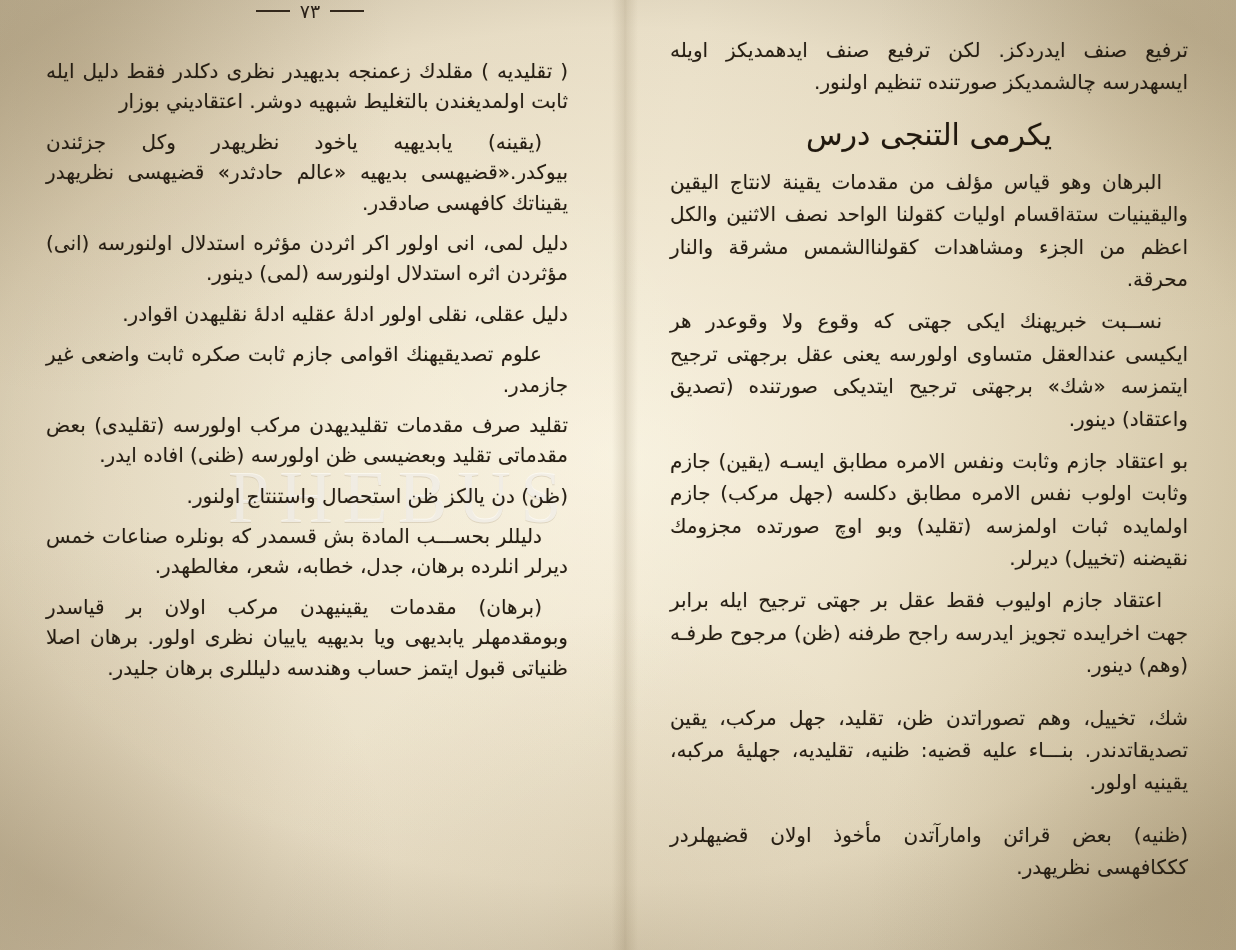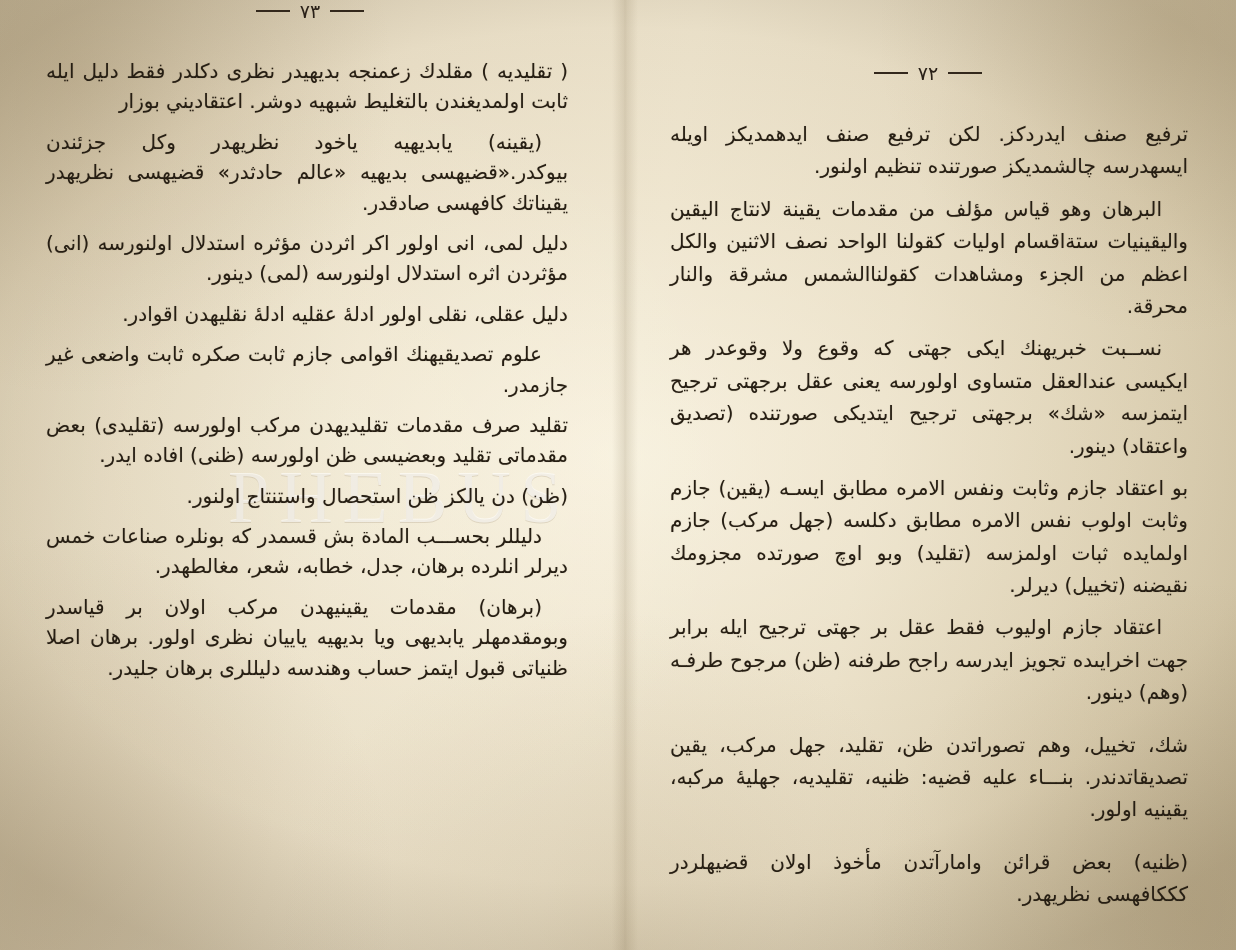--- a/index.html
+++ b/index.html
@@ -120,25 +120,23 @@
 </style>
 </head>
 <body>
 
 <div id="page">
   <div id="paper"></div>
   <div id="gutter"></div>
   <div id="watermark">PHEBUS</div>
 
   <div class="page-col" id="col-right">
-    <div class="folio">
-      <span class="dash"></span><span>٧٢</span><span class="dash"></span>
-    </div>
     <div class="body">
       <p class="ar">ترفيع صنف ايدردكز. لكن ترفيع صنف ايدهمديكز اويله ايسهدرسه چالشمديكز صورتنده تنظيم اولنور.</p>
+      <h2 class="chapter">يكرمى التنجى درس</h2>
       <p class="ar indent">البرهان وهو قياس مؤلف من مقدمات يقينة لانتاج اليقين واليقينيات ستةاقسام اوليات كقولنا الواحد نصف الاثنين والكل اعظم من الجزء ومشاهدات كقولناالشمس مشرقة والنار محرقة.</p>
       <p class="ar indent">نســبت خبريهنك ايكى جهتى كه وقوع ولا وقوعدر هر ايكيسى عندالعقل متساوى اولورسه يعنى عقل برجهتى ترجيح ايتمزسه «شك» برجهتى ترجيح ايتديكى صورتنده (تصديق واعتقاد) دينور.</p>
       <p class="ar">بو اعتقاد جازم وثابت ونفس الامره مطابق ايسـه (يقين) جازم وثابت اولوب نفس الامره مطابق دكلسه (جهل مركب) جازم اولمايده ثبات اولمزسه (تقليد) وبو اوچ صورتده مجزومك نقيضنه (تخييل) ديرلر.</p>
       <p class="ar indent">اعتقاد جازم اوليوب فقط عقل بر جهتى ترجيح ايله برابر جهت اخرايىده تجويز ايدرسه راجح طرفنه (ظن) مرجوح طرفـه (وهم) دينور.</p>
       <div class="gap"></div>
       <p class="ar">شك، تخييل، وهم تصوراتدن ظن، تقليد، جهل مركب، يقين تصديقاتدندر. بنـــاء عليه قضيه: ظنيه، تقليديه، جهليهٔ مركبه، يقينيه اولور.</p>
       <div class="gap"></div>
       <p class="ar">(ظنيه) بعض قرائن وامارآتدن مأخوذ اولان قضيهلردر كككافهسى نظريهدر.</p>
     </div>
   </div>

